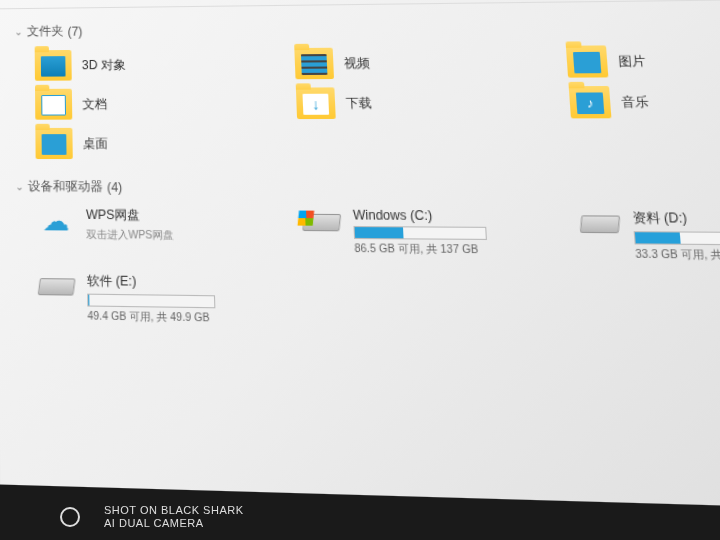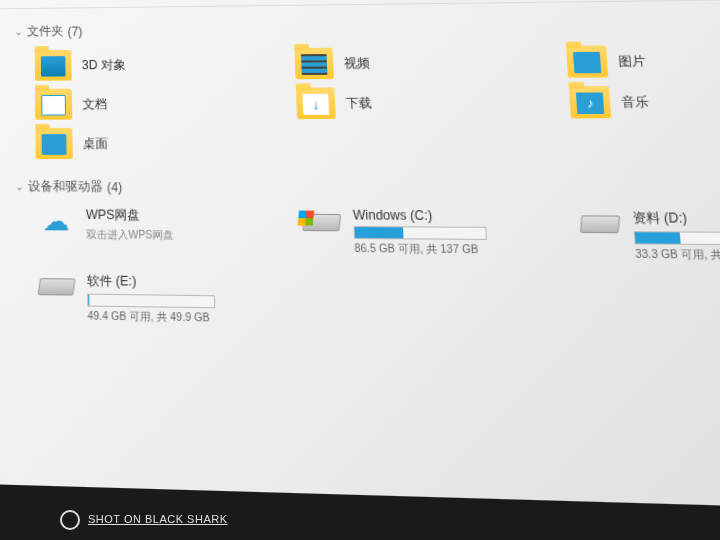--- a/index.html
+++ b/index.html
@@ -110,23 +110,22 @@
 }
 .bar-fill {
   position: absolute; left: 0; top: 0; bottom: 0;
   background: #26a0da;
 }
 .drive-free { font-size: 10px; color: #666; margin-top: 2px; }
 
 .watermark {
   position: absolute; bottom: 10px; left: 60px;
   color: rgba(255,255,255,0.85); font-size: 12px;
-  display: flex; align-items: center; gap: 8px;
+  display: flex; align-items: center; gap: 24px;
   font-family: sans-serif;
-  text-decoration: underline;
 }
 .wm-circle {
   width: 20px; height: 20px; border: 2px solid rgba(255,255,255,0.85);
   border-radius: 50%;
 }
 .wm-text { line-height: 1.2; font-size: 11px; letter-spacing: 0.5px; }
 </style>
 </head>
 <body>
 
@@ -254,14 +253,15 @@
 
       </div>
     </div>
   </div>
 </div>
 
 <div class="watermark">
   <div class="wm-circle"></div>
   <div class="wm-text">
     <div>SHOT ON BLACK SHARK</div>
+    <div>AI DUAL CAMERA</div>
   </div>
 </div>
 
 </body></html>

